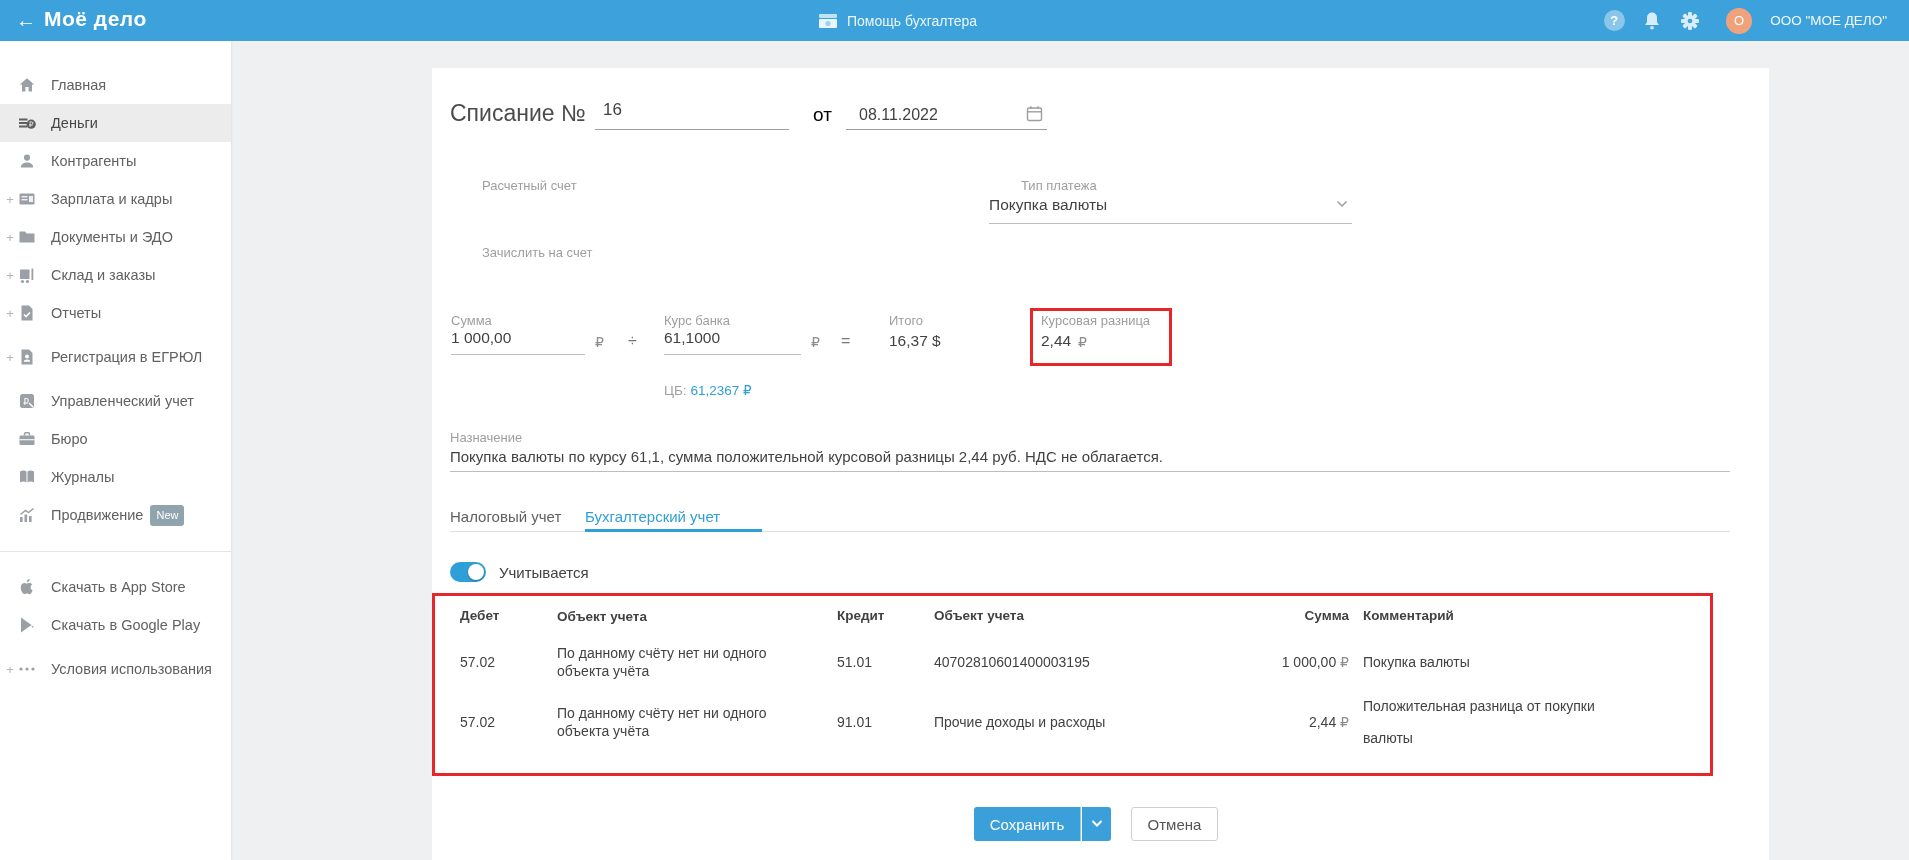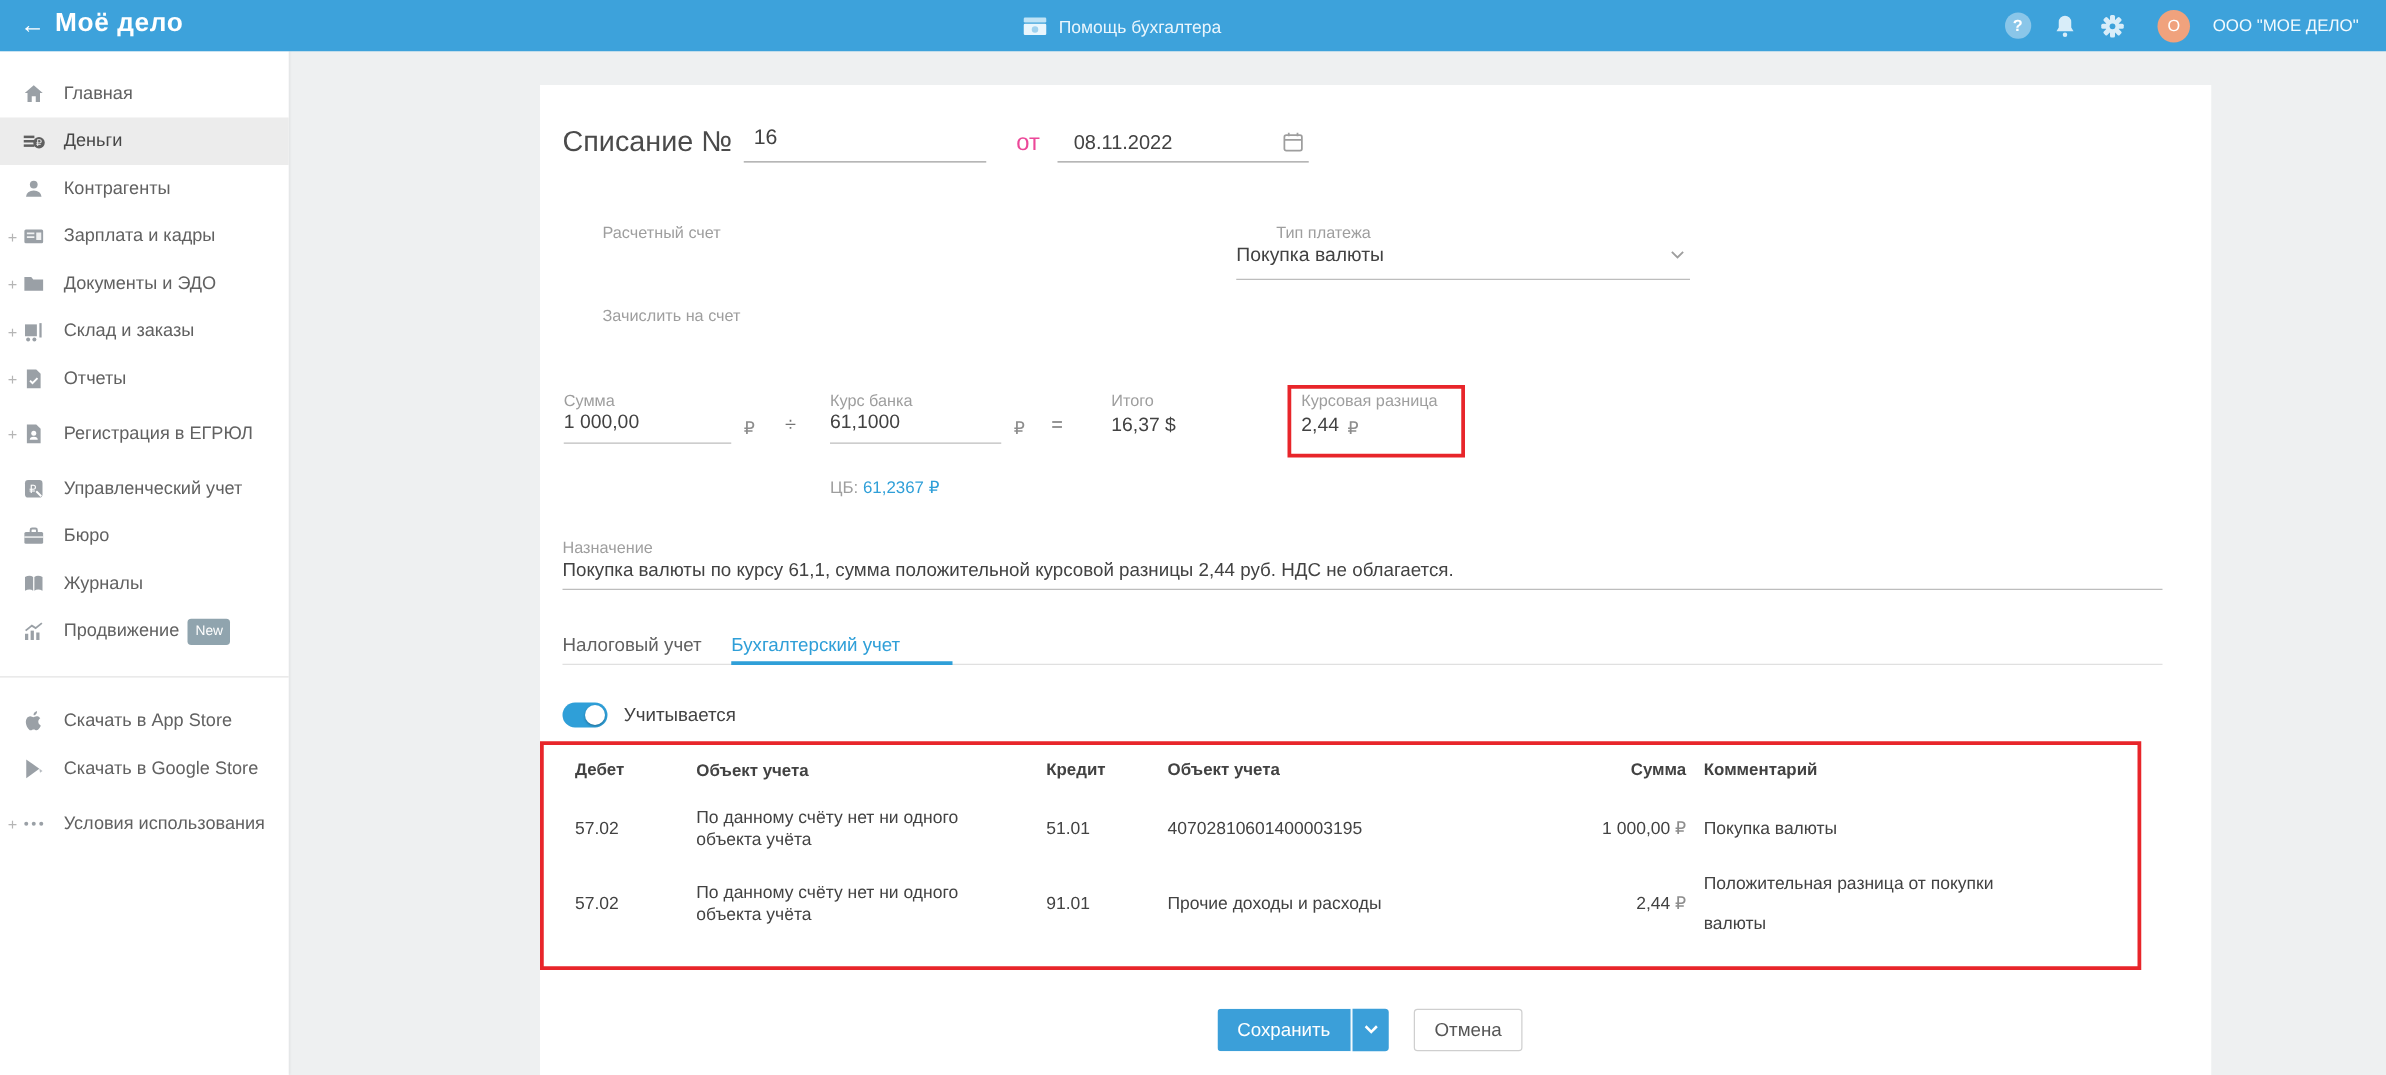--- a/index.html
+++ b/index.html
@@ -33,21 +33,21 @@
   .hicon{width:24px;height:24px;display:flex;align-items:center;justify-content:center;cursor:pointer;}
   .help-circle{width:21px;height:21px;border-radius:50%;background:#8ac6e9;color:#fff;
     font-size:13px;font-weight:bold;display:flex;align-items:center;justify-content:center;}
   .avatar{width:26px;height:26px;border-radius:50%;background:var(--avatar_orange);color:#fff;
     font-size:13px;display:flex;align-items:center;justify-content:center;margin-left:10px;}
   .company{font-size:13.5px;color:#f2fafe;margin-left:4px;white-space:nowrap;}
   
   .sidebar{
     position:absolute;left:0;top:41px;width:231px;height:819px;
     background:#fff;box-shadow:1px 0 2px rgba(0,0,0,.06);
-    padding-top:15px;z-index:5;
+    padding-top:25px;z-index:5;
   }
   .sb-item{position:relative;height:38px;display:flex;align-items:center;cursor:pointer;color:#616161;}
   .sb-item.two-line{height:50px;}
   .sb-item.active{background:#ececec;color:#474747;}
   .sb-plus{position:absolute;left:4px;width:12px;text-align:center;font-size:13px;color:#b5b5b5;}
   .sb-icon{position:absolute;left:17px;width:20px;height:20px;display:flex;align-items:center;justify-content:center;color:#9aa0a6;}
   .sb-item.active .sb-icon{color:#5f5f5f;}
   .sb-label{position:absolute;left:51px;right:6px;font-size:14.5px;line-height:17px;}
   .sb-badge{display:inline-block;background:var(--badge_gray);color:#fff;font-size:11px;
     border-radius:3px;padding:2px 6px;margin-left:7px;vertical-align:1px;}
@@ -58,21 +58,21 @@
   }
   .abs{position:absolute;}
   .flabel{font-size:13px;color:#9e9e9e;}
   .fvalue{font-size:15.5px;color:#424242;}
   .underline{border-bottom:1px solid #bdbdbd;}
   .chev{color:#9e9e9e;}
   
   .doc-title{left:18px;top:32px;font-size:23px;color:#4b4b4b;}
   .num-input{left:163px;top:32px;width:194px;height:30px;font-size:17px;color:#424242;padding-left:8px;
     border-bottom:1px solid #9e9e9e;cursor:text;}
-  .ot-label{left:381px;top:36px;font-size:19px;color:#ec4899;}
+  .ot-label{left:381px;top:36px;font-size:19px;color:#000000;}
   .date-input{left:414px;top:32px;width:201px;height:30px;border-bottom:1px solid #9e9e9e;
     font-size:16px;color:#424242;padding-left:13px;cursor:text;display:flex;align-items:center;}
   .date-input .cal{position:absolute;right:4px;top:5px;}
   
   .sel{cursor:pointer;}
   .sel .bank{position:absolute;left:0;top:3px;}
   .sel .val{position:absolute;left:32px;top:2px;}
   .sel .chev{position:absolute;top:6px;}
   
   .rub{color:#8d8d8d;font-size:14px;}
@@ -311,21 +311,21 @@
     <span class="sb-label">Скачать в App Store</span>
   </div>
 
   <div class="sb-item">
     <span class="sb-icon">
       <svg width="16" height="18" viewBox="0 0 16 18" fill="currentColor">
         <path d="M2 1.5 L12.5 9 L2 16.5 z"></path>
         <path d="M12.5 9 L15 10.8 L13 12.2 z" opacity=".7"></path>
       </svg>
     </span>
-    <span class="sb-label">Скачать в Google Store</span>
+    <span class="sb-label">Скачать в Google Play</span>
   </div>
 
   <div class="sb-item two-line">
     <span class="sb-plus">+</span>
     <span class="sb-icon">
       <svg width="18" height="18" viewBox="0 0 18 18" fill="currentColor">
         <circle cx="3" cy="9" r="1.6"></circle>
           <circle cx="9" cy="9" r="1.6"></circle>
           <circle cx="15" cy="9" r="1.6"></circle>
       </svg>

